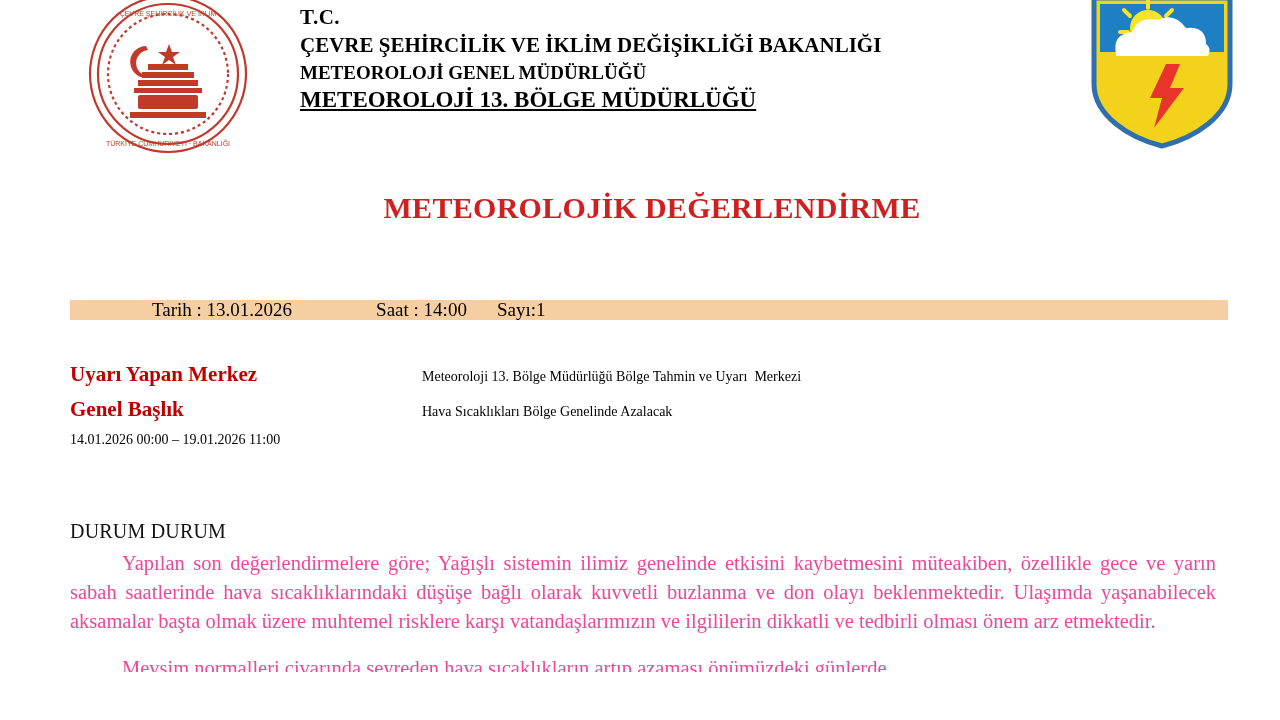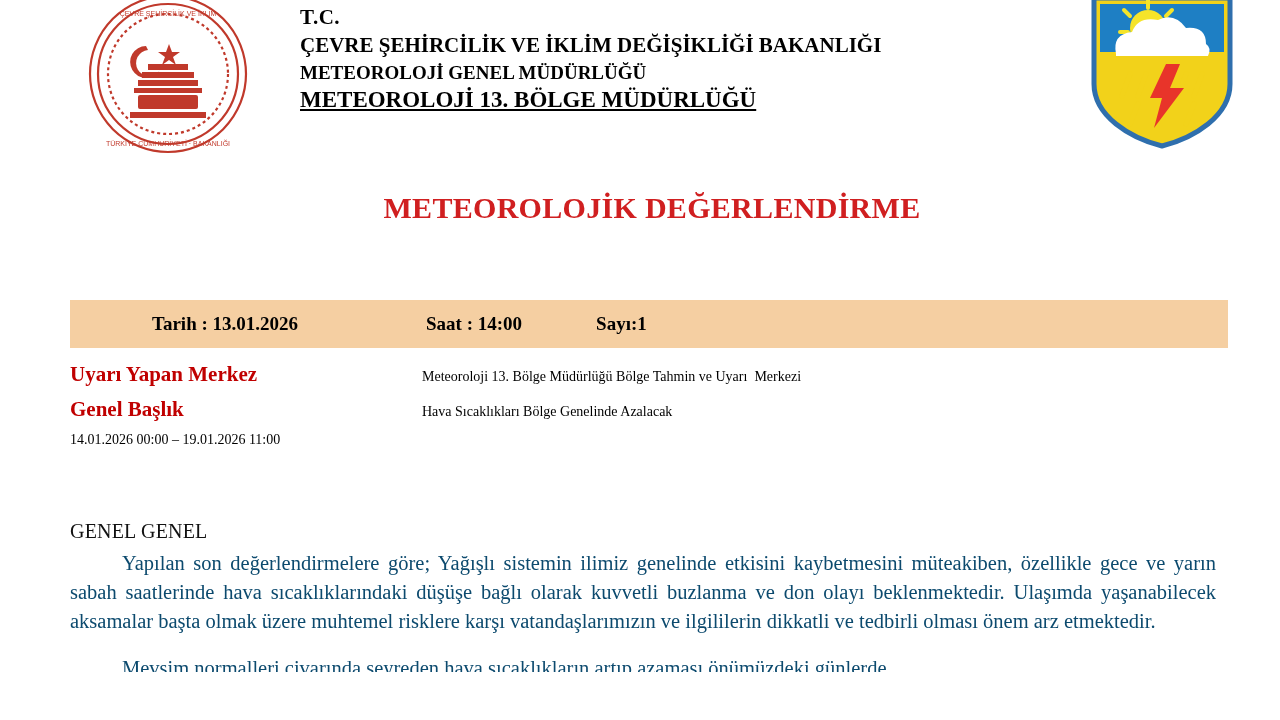--- a/index.html
+++ b/index.html
@@ -77,28 +77,27 @@
     letter-spacing: 0.3px;
     margin-left: 24px;
   }
 
   
   .info-bar {
     position: absolute;
     left: 70px;
     right: 52px;
     top: 300px;
-    height: 48px;
+    height: 20px;
     background: #f5cfa2;
     display: flex;
     align-items: center;
-    font-weight: bold;
+    font-weight: normal;
     font-size: 19px;
     color: #000;
-    gap: 44px;
   }
   .info-bar .date {
     margin-left: 82px;
   }
   .info-bar .time {
     margin-left: 84px;
   }
   .info-bar .no {
     margin-left: 30px;
   }
@@ -139,21 +138,21 @@
   .section-heading {
     font-size: 20px;
     color: #111;
     margin-bottom: 6px;
     letter-spacing: 0.2px;
   }
   .para {
     font-size: 20.5px;
     line-height: 1.42;
     text-align: justify;
-    color: #0c4a6e;
+    color: #ec4899;
     margin: 0 16px 18px 0;
   }
   .para.indent {
     text-indent: 52px;
   }
   .para.clipped {
     overflow: hidden;
     max-height: 18px;
   }
 </style>
@@ -240,18 +239,18 @@
     <div class="meta-row">
       <div class="meta-label">Genel Başlık</div>
       <div class="meta-value">Hava Sıcaklıkları Bölge Genelinde Azalacak</div>
     </div>
     <div class="meta-row">
       <div class="meta-value">14.01.2026 00:00 – 19.01.2026 11:00</div>
     </div>
   </div>
 
   <div class="body-section">
-    <div class="section-heading">GENEL GENEL</div>
+    <div class="section-heading">DURUM DURUM</div>
     <p class="para indent">Yapılan son değerlendirmelere göre; Yağışlı sistemin ilimiz genelinde etkisini kaybetmesini müteakiben, özellikle gece ve yarın sabah saatlerinde hava sıcaklıklarındaki düşüşe bağlı olarak kuvvetli buzlanma ve don olayı beklenmektedir. Ulaşımda yaşanabilecek aksamalar başta olmak üzere muhtemel risklere karşı vatandaşlarımızın ve ilgililerin dikkatli ve tedbirli olması önem arz etmektedir.</p>
     <p class="para indent clipped">Mevsim normalleri civarında seyreden hava sıcaklıkların artıp azaması önümüzdeki günlerde</p>
   </div>
 
 </div>
 
 </body></html>

